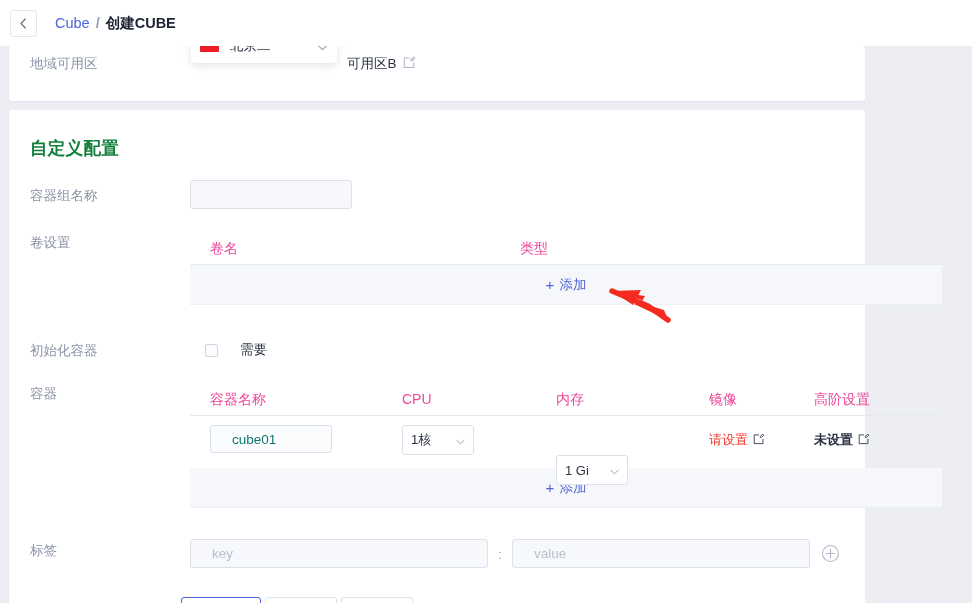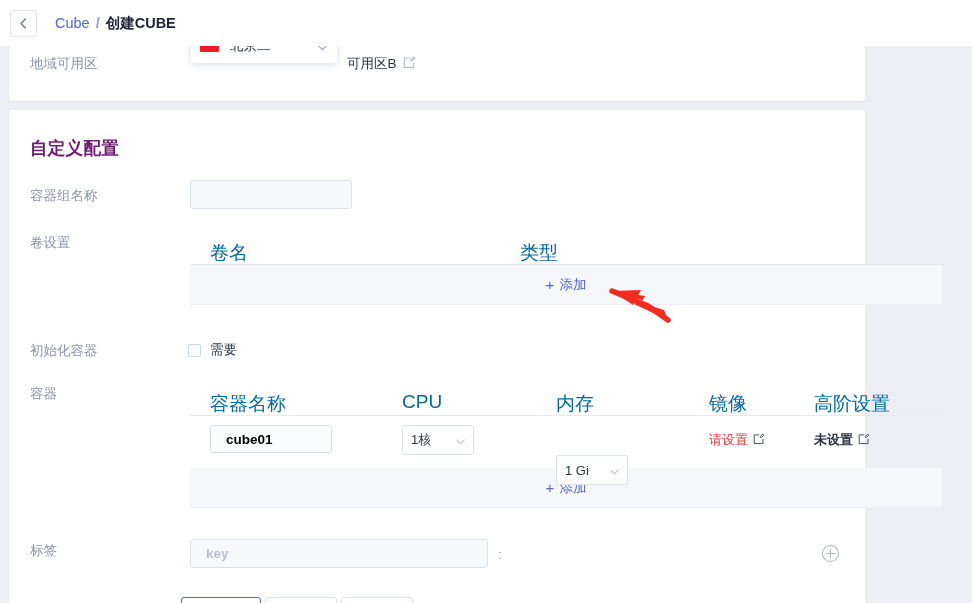--- a/index.html
+++ b/index.html
@@ -91,53 +91,52 @@
   .region-chev { margin-left: auto; }
   .az-text {
     position: absolute; left: 338px; top: 9px;
     font-size: 13.5px; color: #2b3344;
   }
   .az-edit { position: absolute; left: 394px; top: 9px; cursor: pointer; }
 
   
   .section-title {
     position: absolute; left: 21px; top: 26px;
-    font-size: 17.5px; font-weight: 700; color: #701a75;
+    font-size: 17.5px; font-weight: 700; color: #15803d;
     letter-spacing: 0.3px;
   }
   .frow-label {
     position: absolute; left: 21px;
     font-size: 13.5px; color: #8b93a7;
   }
 
   
   .tinput {
     position: absolute;
     background: #f6f8fc;
     border: 1px solid #dbe0ea;
     border-radius: 3px;
     font-family: "Liberation Sans", "DejaVu Sans", sans-serif;
     font-size: 13.5px;
-    color: #000000;
-    padding: 0 15px;
+    color: #0f766e;
+    padding: 0 21px;
     outline: none;
-    font-weight: bold;
   }
   .tinput::placeholder { color: #b9bfcd; }
 
   
   .tbl { position: absolute; left: 181px; }
   .tbl-head {
     position: relative;
     height: 32px;
     border-bottom: 1px solid #e6e9f0;
   }
   .th {
     position: absolute; top: 7px;
-    font-size: 19px; color: #0369a1;
+    font-size: 14px; color: #ec4899;
   }
   .addbar {
     background: #f5f7fb;
     height: 40px;
     display: flex; align-items: center; justify-content: center;
     cursor: pointer;
     border-bottom: 1px solid #eceff5;
   }
   .add-link {
     font-size: 13.5px; color: #4f64d6;
@@ -265,21 +264,21 @@
       </div>
       <div class="addbar">
         <span class="add-link">
           <span class="add-plus">+</span>
           <span>添加</span>
         </span>
       </div>
     </div>
 
     <div class="frow-label" style="top:232px;">初始化容器</div>
-    <div class="cbwrap" style="left:179px; top:231px;">
+    <div class="cbwrap" style="left:196px; top:231px;gap:13px;">
       <span class="cbox"></span>
       <span class="cblabel">需要</span>
     </div>
 
     <div class="frow-label" style="top:275px;">容器</div>
     <div class="tbl" style="top:274px; width:752px;">
       <div class="tbl-head">
         <div class="th" style="left:20px;">容器名称</div>
         <div class="th" style="left:212px;">CPU</div>
         <div class="th" style="left:366px;">内存</div>
@@ -333,20 +332,21 @@
         <span class="add-link">
           <span class="add-plus">+</span>
           <span>添加</span>
         </span>
       </div>
     </div>
 
     <div class="frow-label" style="top:432px;">标签</div>
     <input class="tinput" style="left: 181px; top: 429px; width: 298px; height: 29px;" value="" placeholder="key">
     <span class="colon" style="left:489px; top:437px;">:</span>
+    <input class="tinput" style="left: 503px; top: 429px; width: 298px; height: 29px;" value="" placeholder="value">
     <span class="plus-circle" style="left:812px; top:434px;">
       <svg width="19" height="19" viewBox="0 0 20 20">
         <circle cx="10" cy="10" r="8.4" fill="none" stroke="#b4bac7" stroke-width="1.15"></circle>
         <path d="M10 5.6 V14.4 M5.6 10 H14.4" stroke="#b4bac7" stroke-width="1.15" stroke-linecap="round"></path>
       </svg>
     </span>
   </div>
 
   <div class="btnrow">
     <div class="btn primary"></div>

